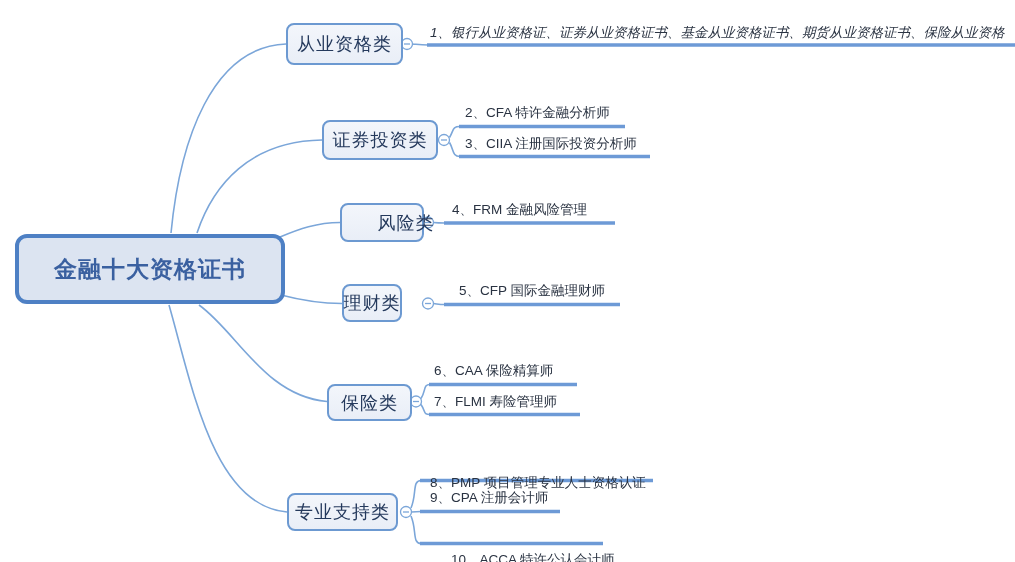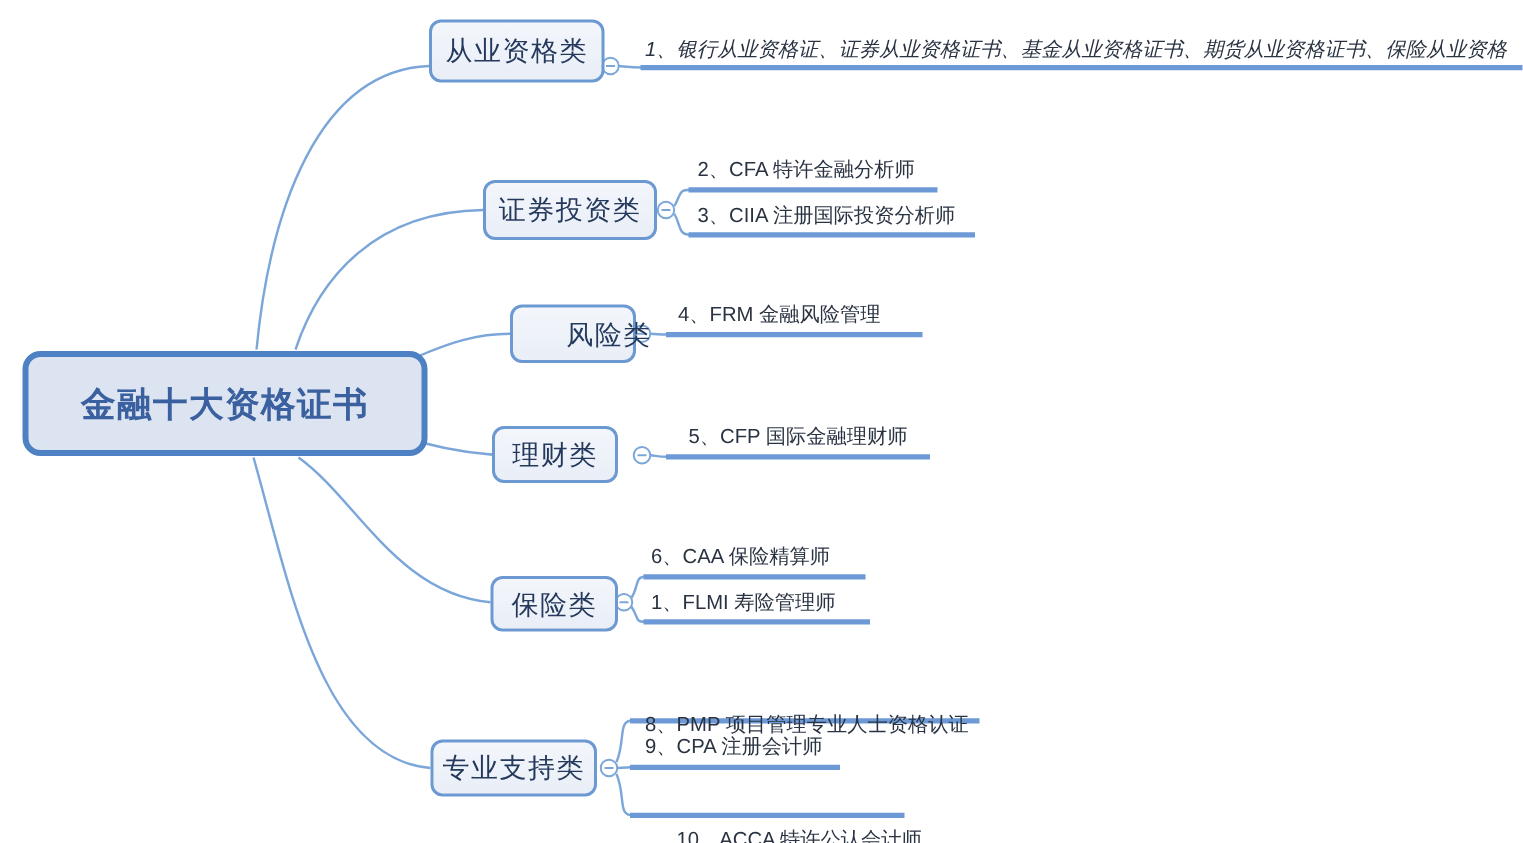--- a/index.html
+++ b/index.html
@@ -19,24 +19,24 @@
   .root-topic span{
     font-size:23px;font-weight:bold;color:#3a60a0;letter-spacing:1px;white-space:nowrap;
   }
   .branch-topic{
     background:linear-gradient(#f3f6fb,#e9eef7);
     border:2px solid #6c99d1;border-radius:8px;
   }
   .branch-topic span{
     font-size:18px;color:#24395c;white-space:nowrap;letter-spacing:1px;
   }
-  .b1{left:286px;top:13px;width:117px;height:42px;}
+  .b1{left:286px;top:23px;width:117px;height:42px;}
   .b2{left:322px;top:120px;width:116px;height:40px;}
   .b3{left:340px;top:203px;width:84px;height:39px;padding-left:48px;}
-  .b4{left:328px;top:284px;width:84px;height:38px;}
+  .b4{left:342px;top:284px;width:60px;height:38px;}
   .b5{left:327px;top:384px;width:85px;height:37px;}
   .b6{left:287px;top:493px;width:111px;height:38px;}
   .child-topic{
     position:absolute;height:18px;line-height:18px;
     font-size:13.5px;color:#2a3342;white-space:nowrap;cursor:default;
   }
 </style>
 </head>
 <body>
 
@@ -133,19 +133,19 @@
   <div class="child-topic" style="left:430px;top:24px;font-style:italic;">1、银行从业资格证、证券从业资格证书、基金从业资格证书、期货从业资格证书、保险从业资格</div>
 
   <div class="child-topic" style="left:465px;top:104px;">2、CFA 特许金融分析师</div>
   <div class="child-topic" style="left:465px;top:135px;">3、CIIA 注册国际投资分析师</div>
 
   <div class="child-topic" style="left:452px;top:201px;">4、FRM 金融风险管理</div>
 
   <div class="child-topic" style="left:459px;top:282px;">5、CFP 国际金融理财师</div>
 
   <div class="child-topic" style="left:434px;top:362px;">6、CAA 保险精算师</div>
-  <div class="child-topic" style="left:434px;top:393px;">1、FLMI 寿险管理师</div>
+  <div class="child-topic" style="left:434px;top:393px;">7、FLMI 寿险管理师</div>
 
   <div class="child-topic" style="left:430px;top:458px;margin-top:16px;">8、PMP 项目管理专业人士资格认证</div>
   <div class="child-topic" style="left:430px;top:489px;">9、CPA 注册会计师</div>
   <div class="child-topic" style="left:430px;top:551px;margin-left:21px;">10、ACCA 特许公认会计师</div>
 
 </div>
 
 </body></html>

